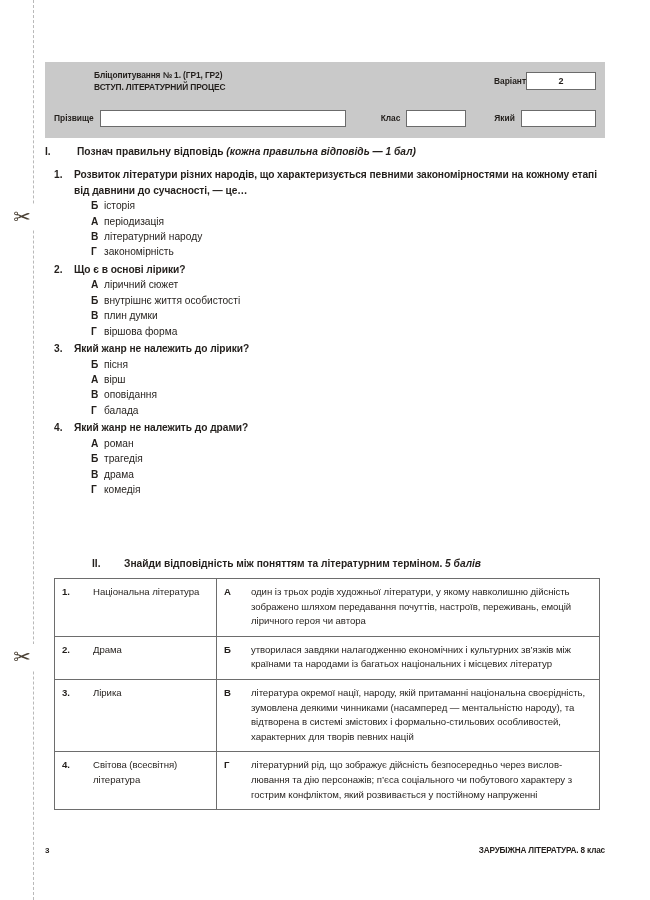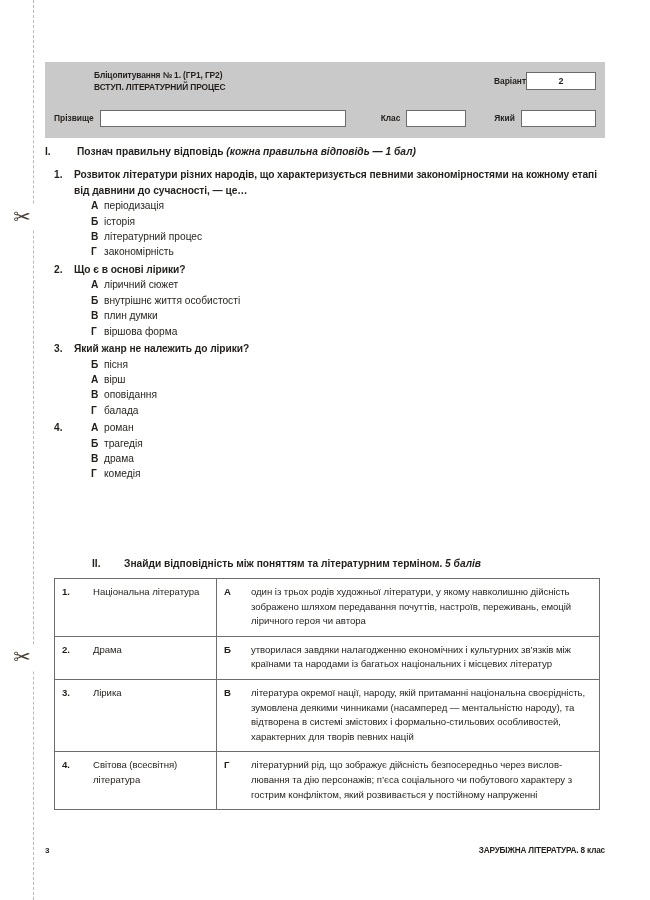--- a/index.html
+++ b/index.html
@@ -255,23 +255,23 @@
 
   <div class="section" style="top:145px;">
     <span class="rn">I.</span><span>Познач правильну відповідь </span><span class="it">(кожна правильна відповідь — 1 бал)</span>
   </div>
 
   <div class="qlist" id="q-list" style="top:167px;">
       <div class="q">
         <div class="q-num">1.</div>
         <div class="q-text">Розвиток літератури різних народів, що характеризується певними закономірностями на кожному етапі від давнини до сучасності, — це…</div>
         <div class="opts">
+          <div class="opt"><span class="ltr">Б</span><span>історія</span></div>
           <div class="opt"><span class="ltr">А</span><span>періодизація</span></div>
-          <div class="opt"><span class="ltr">Б</span><span>історія</span></div>
-          <div class="opt"><span class="ltr">В</span><span>літературний процес</span></div>
+          <div class="opt"><span class="ltr">В</span><span>літературний народу</span></div>
           <div class="opt"><span class="ltr">Г</span><span>закономірність</span></div>
         </div>
       </div>
       <div class="q">
         <div class="q-num">2.</div>
         <div class="q-text">Що є в основі лірики?</div>
         <div class="opts">
           <div class="opt"><span class="ltr">А</span><span>ліричний сюжет</span></div>
           <div class="opt"><span class="ltr">Б</span><span>внутрішнє життя особистості</span></div>
           <div class="opt"><span class="ltr">В</span><span>плин думки</span></div>
@@ -283,20 +283,21 @@
         <div class="q-text">Який жанр не належить до лірики?</div>
         <div class="opts">
           <div class="opt"><span class="ltr">Б</span><span>пісня</span></div>
           <div class="opt"><span class="ltr">А</span><span>вірш</span></div>
           <div class="opt"><span class="ltr">В</span><span>оповідання</span></div>
           <div class="opt"><span class="ltr">Г</span><span>балада</span></div>
         </div>
       </div>
       <div class="q">
         <div class="q-num">4.</div>
+        <div class="q-text">Який жанр не належить до драми?</div>
         <div class="opts">
           <div class="opt"><span class="ltr">А</span><span>роман</span></div>
           <div class="opt"><span class="ltr">Б</span><span>трагедія</span></div>
           <div class="opt"><span class="ltr">В</span><span>драма</span></div>
           <div class="opt"><span class="ltr">Г</span><span>комедія</span></div>
         </div>
       </div>
     </div>
 
   <div class="section" style="top:557px;margin-left:47px;">

